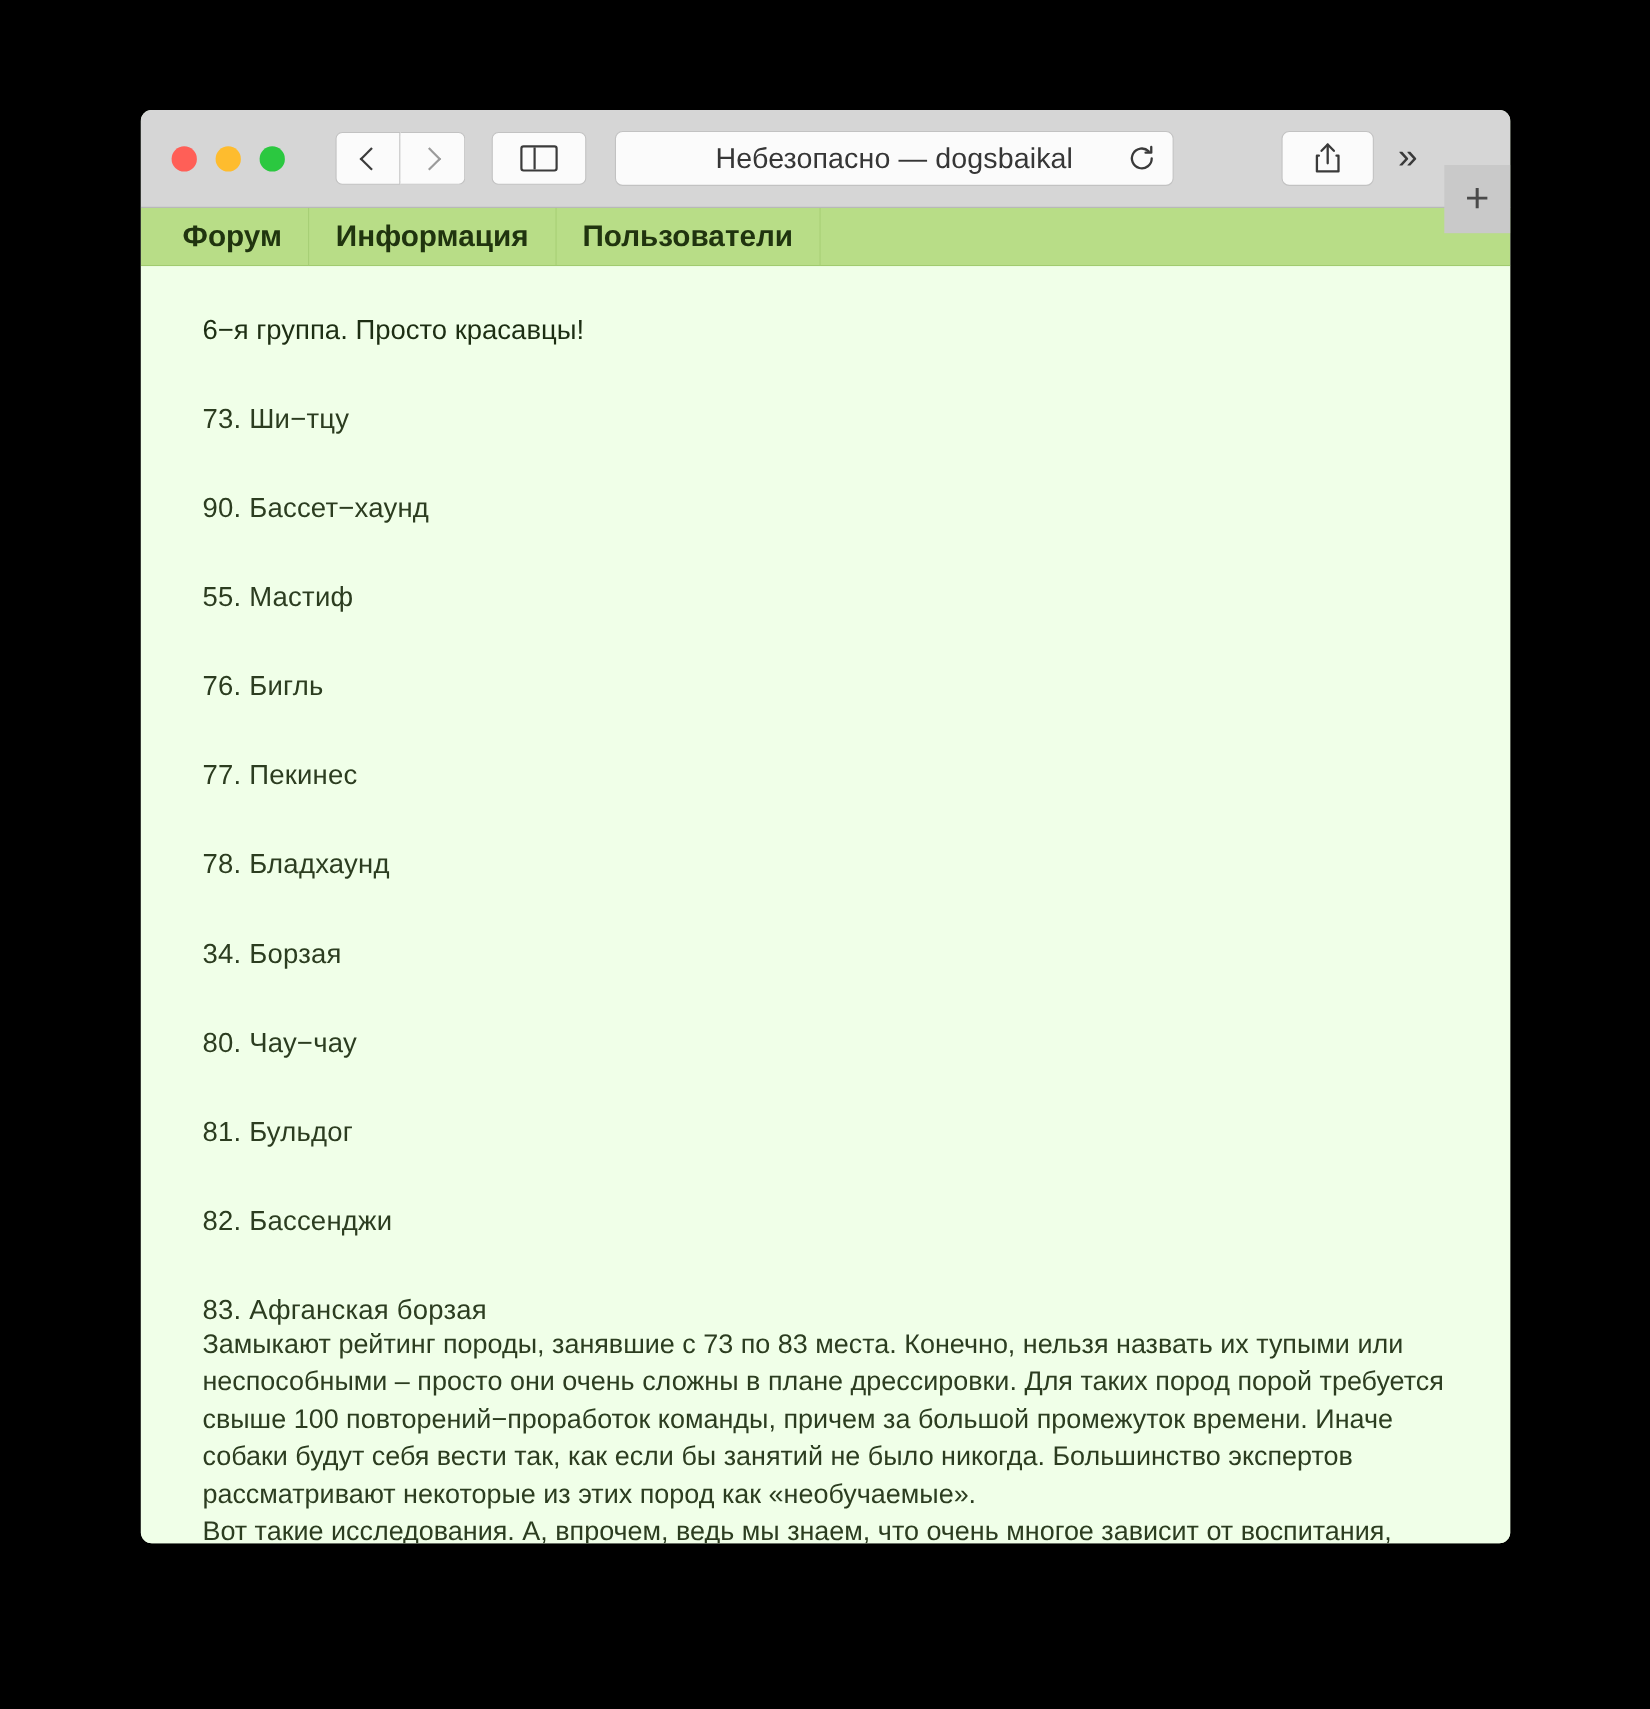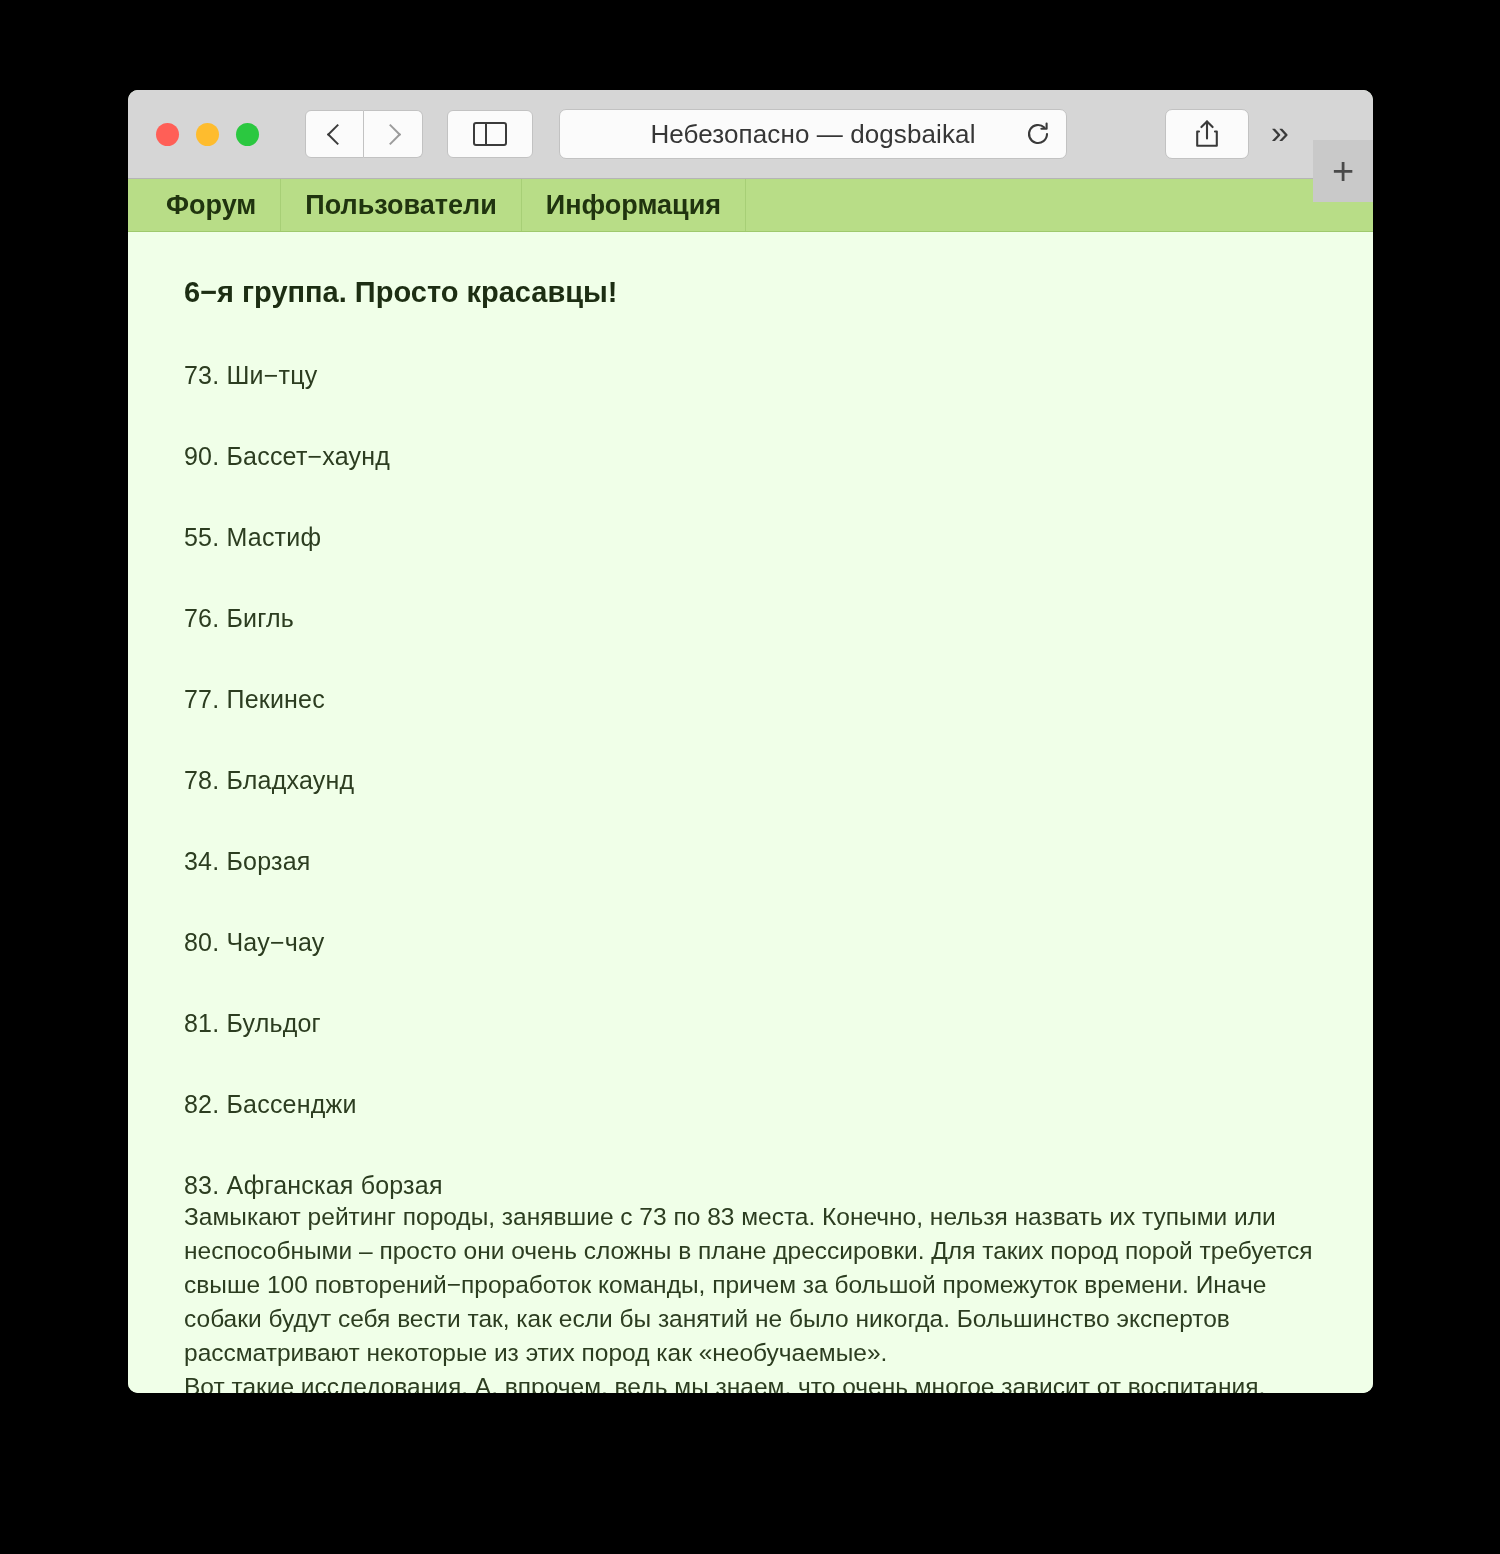--- a/index.html
+++ b/index.html
@@ -16,21 +16,21 @@
     position: relative;
     width: 1500px;
     height: 1554px;
     background: #000000;
   }
 
   
   .window {
     position: absolute;
     left: 128px;
-    top: 90px;
+    top: 100px;
     width: 1245px;
     height: 1303px;
     border-radius: 10px;
     overflow: hidden;
     background: #f0ffe8;
     box-shadow: 0 0 0 1px rgba(0,0,0,0.25);
   }
 
   
   .titlebar {
@@ -200,22 +200,22 @@
   
   .content {
     background: #f0ffe8;
     height: 1163px;
     padding: 0 0 0 0;
     box-sizing: border-box;
     color: #2a3d1c;
   }
 
   .group-title {
-    font-size: 29px;
-    font-weight: bold;
+    font-size: 25px;
+    font-weight: normal;
     color: #1d2e13;
     padding: 44px 0 0 56px;
   }
 
   .breed-list {
     list-style: none;
     margin: 0;
     padding: 0;
   }
   .breed-item {
@@ -282,22 +282,22 @@
         </svg>
       </div>
 
       <div class="more-btn">»</div>
 
       <div class="plus-tab">+</div>
     </div>
 
     <div class="site-tabs">
       <div class="site-tab">Форум</div>
+      <div class="site-tab">Информация</div>
       <div class="site-tab">Пользователи</div>
-      <div class="site-tab">Информация</div>
     </div>
 
     <div class="content">
 
       <div class="group-title">6−я группа. Просто красавцы!</div>
 
       <ul class="breed-list">
         <li class="breed-item">73. Ши−тцу</li>
         <li class="breed-item">90. Бассет−хаунд</li>
         <li class="breed-item">55. Мастиф</li>

